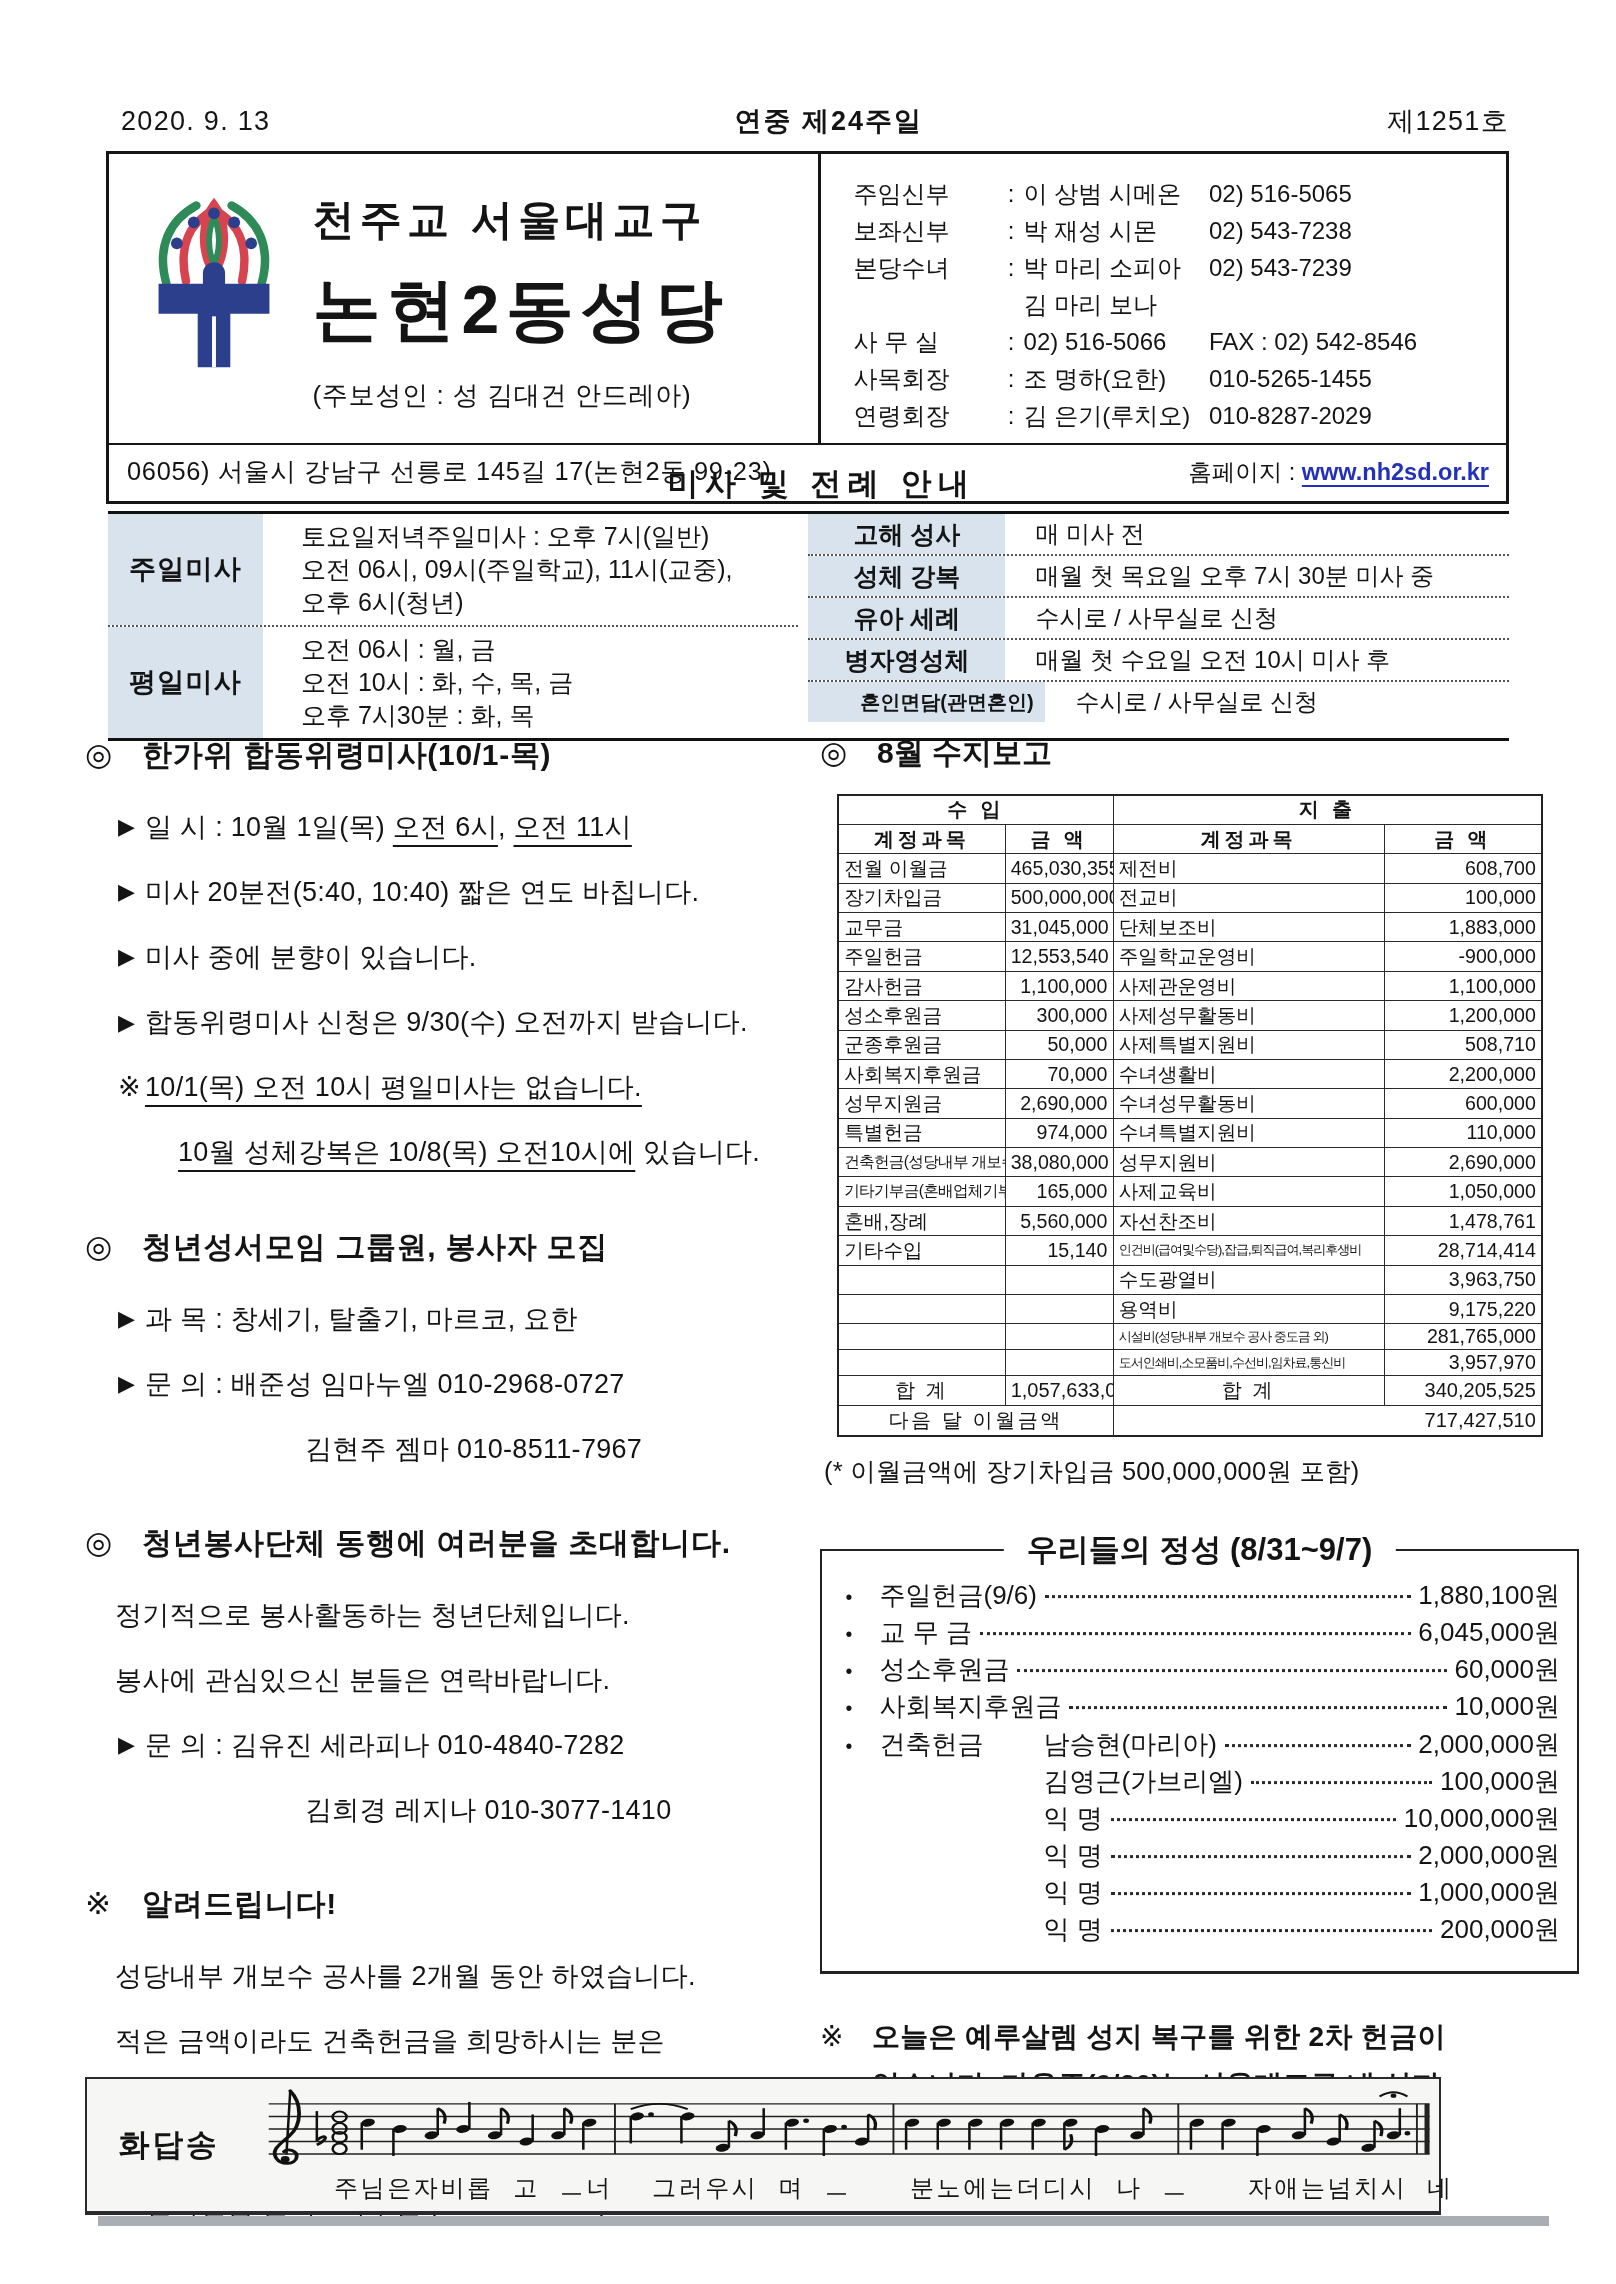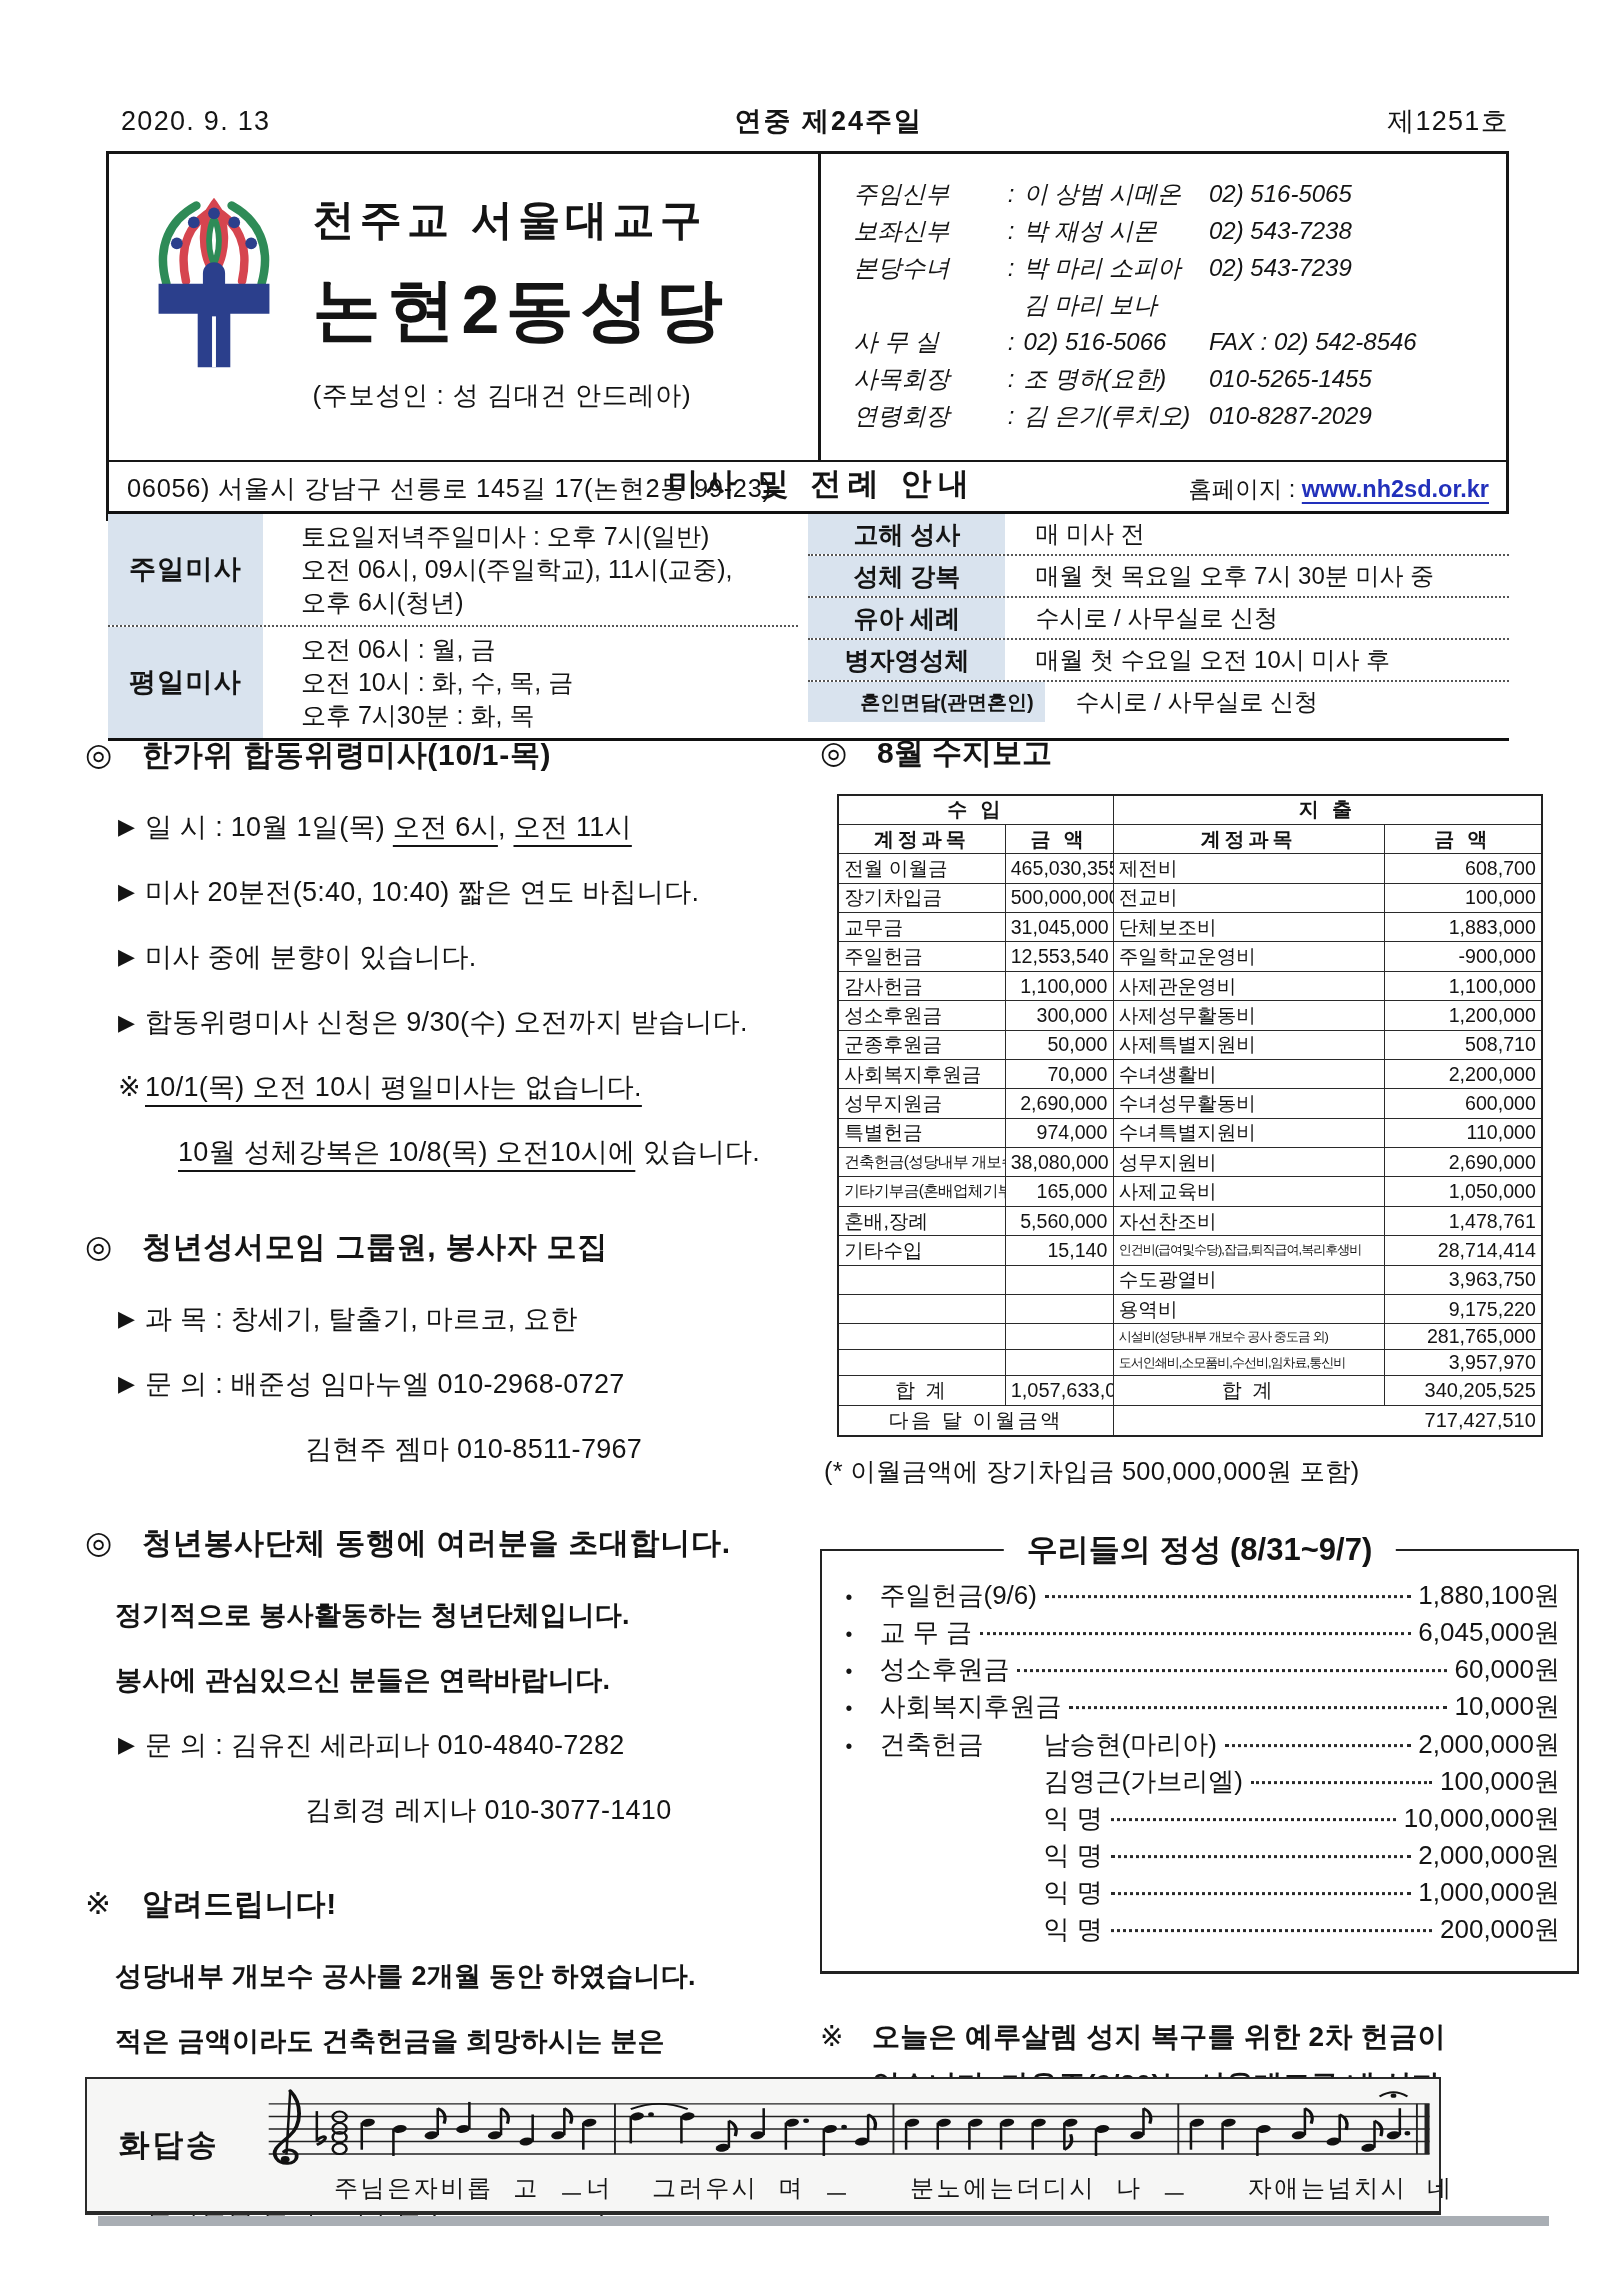--- a/index.html
+++ b/index.html
@@ -12,21 +12,21 @@
   .tl-issue{flex:0 0 auto;letter-spacing:1.3px;}
   
   .masthead{position:absolute;top:151px;left:106px;width:1403px;border:3.3px solid #161616;box-sizing:border-box;background:#fff;}
   .mast-top{display:flex;min-height:261px;}
   .brand{flex:0 0 709px;display:flex;padding:19.6px 6.5px 10.4px 30px;box-sizing:border-box;}
   .brand-text{margin-left:23.5px;padding-top:18px;}
   .brand-diocese{font-size:42px;font-weight:bold;letter-spacing:5.2px;}
   .brand-parish{font-size:68px;font-weight:bold;letter-spacing:6.5px;margin-top:17px;}
   .brand-patron{font-size:26px;margin-top:22px;letter-spacing:0.7px;}
   .mast-divider{width:2.6px;background:#161616;}
-  .contacts{flex:1;padding:21px 17px 26px 33px;font-size:24px;line-height:37px;font-style:italic;}
+  .contacts{flex:1;padding:21px 17px 9px 33px;font-size:24px;line-height:37px;}
   .contact-row{display:flex;white-space:pre;}
   .c-label{flex:0 0 145px;}
   .c-colon{flex:0 0 25px;text-align:center;}
   .c-name{flex:1;}
   .c-phone{flex:0 0 280px;}
   .mast-address{border-top:2.6px solid #161616;display:flex;align-items:baseline;padding:10.4px 17px 11.7px 18px;font-size:25.4px;}
   .addr{flex:1;letter-spacing:0.7px;}
   .home{flex:0 0 auto;font-size:23.5px;}
   .home a{color:#2230bb;text-decoration:underline;text-decoration-thickness:2px;text-underline-offset:5.2px;font-weight:bold;}
   
@@ -51,21 +51,21 @@
   .left-col{position:absolute;top:735px;left:85px;width:725px;}
   .right-col{position:absolute;top:733px;left:820px;width:759px;}
   
   .ann-sec{margin-bottom:56px;}
   .ann-title{display:flex;align-items:baseline;font-size:30px;font-weight:bold;margin-bottom:34px;letter-spacing:0.7px;}
   .ann-title .mk{flex:0 0 57px;font-weight:normal;font-size:31px;}
   .ann-item{display:flex;font-size:27px;margin-bottom:30px;line-height:1.3;letter-spacing:0.3px;}
   .ann-item .ab{flex:0 0 60px;padding-left:33px;box-sizing:border-box;font-size:22px;padding-top:3.3px;}
   .ann-item .ab.star{font-size:27px;padding-top:0;}
   .ann-item .at{flex:1;}
-  .ann-item.ind1{padding-left:30px;font-weight:bold;}
+  .ann-item.ind1{padding-left:30px;}
   .ann-item.ind2{padding-left:220px;}
   .ann-item.ind3{padding-left:93px;}
   .ann-item.gap{margin-top:63px;}
   u{text-decoration:underline;text-decoration-thickness:2.3px;text-underline-offset:8.5px;}
   
   .fin-title{display:flex;align-items:baseline;font-size:30px;font-weight:bold;margin-bottom:19.6px;}
   .fin-title .mk{flex:0 0 57px;font-weight:normal;font-size:31px;}
   table.fin{border-collapse:collapse;margin-left:17px;width:704px;font-size:19.6px;table-layout:fixed;border:2.6px solid #222;}
   table.fin th,table.fin td{border:1.3px solid #2a2a2a;padding:0.7px 5.2px;height:26px;box-sizing:border-box;overflow:hidden;white-space:nowrap;}
   table.fin th{font-weight:bold;font-size:20px;letter-spacing:3.9px;}

